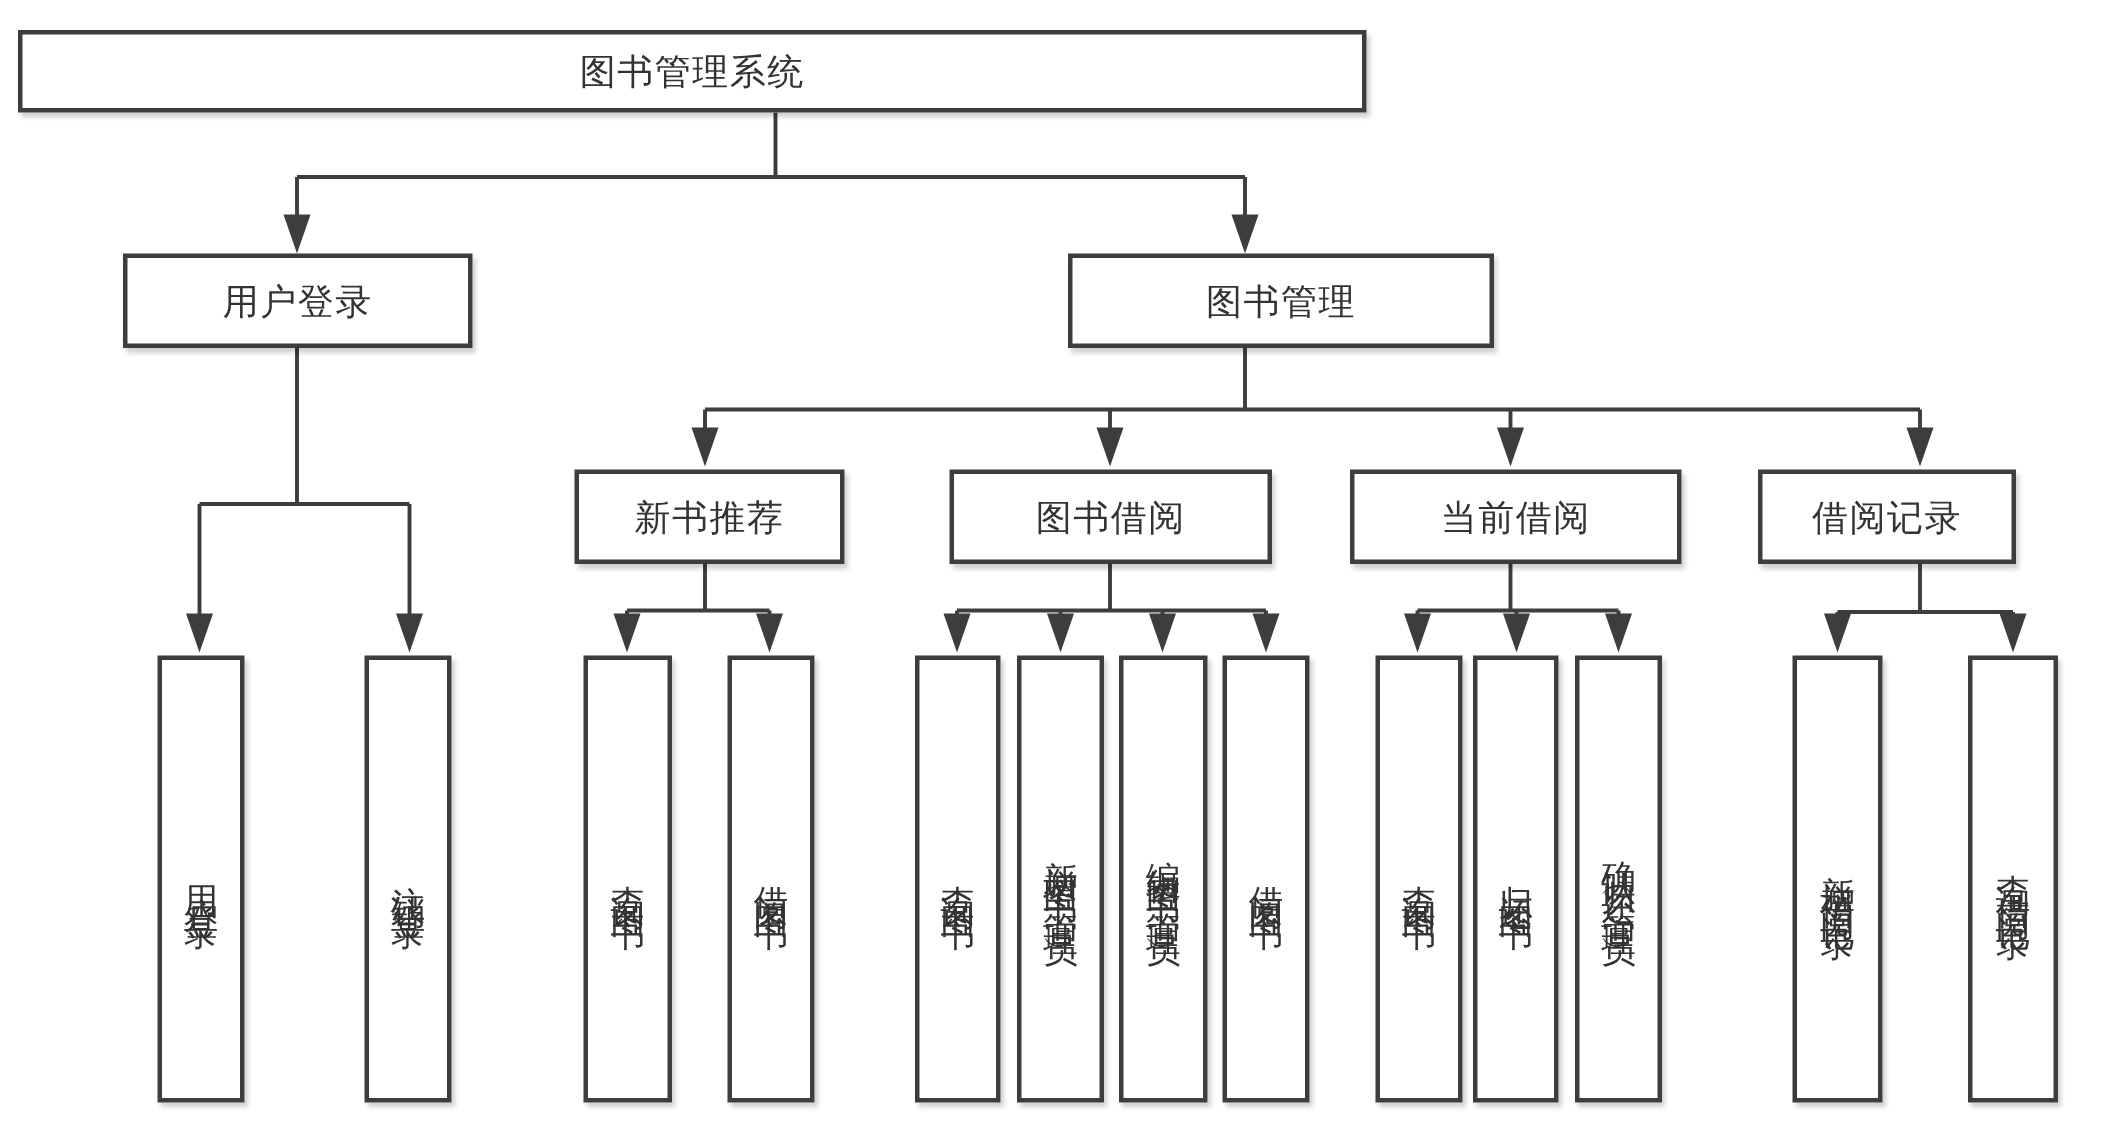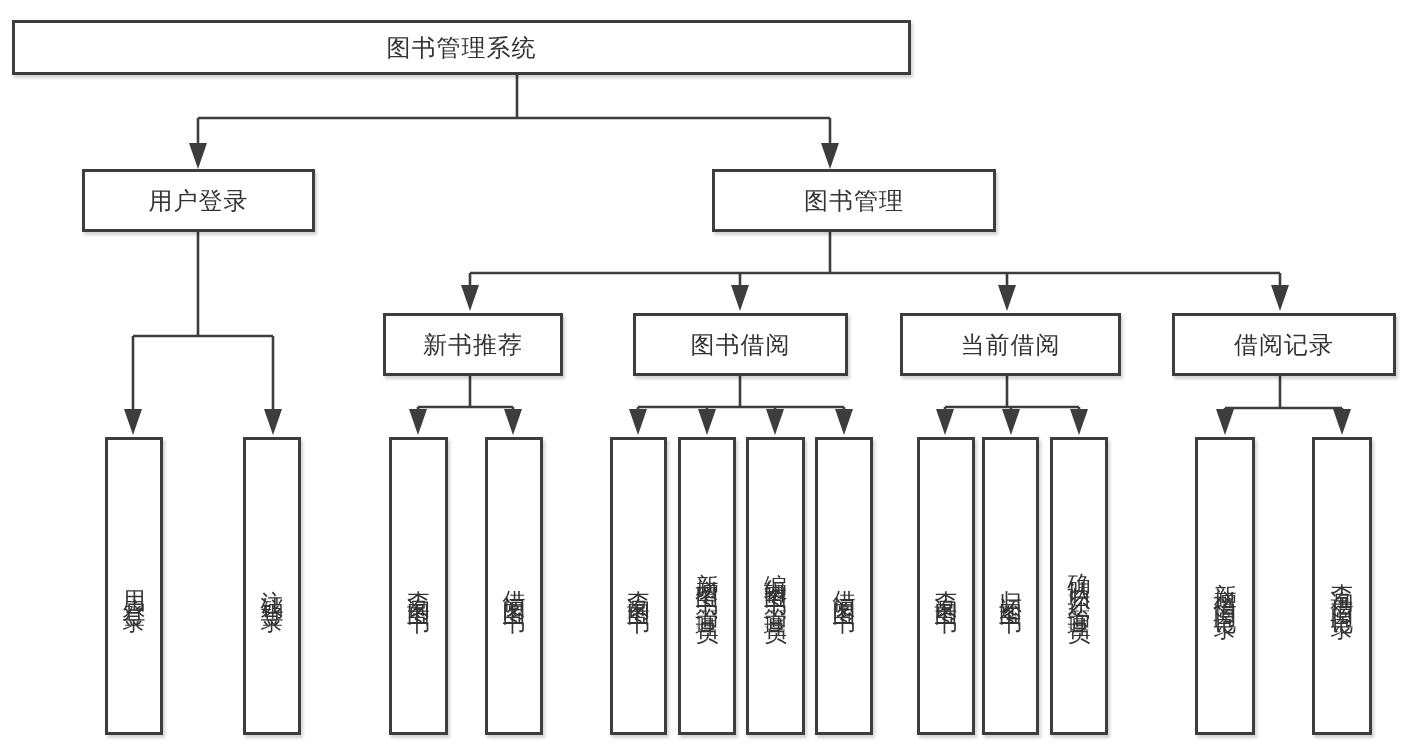--- a/index.html
+++ b/index.html
@@ -83,21 +83,21 @@
 
   <div class="box lv3" style="left:363px;width:180px;margin-left:20px;">
     <span class="lbl">新书推荐</span>
   </div>
   <div class="box lv3" style="left:633px;width:215px;">
     <span class="lbl">图书借阅</span>
   </div>
   <div class="box lv3" style="left:900px;width:221px;">
     <span class="lbl">当前借阅</span>
   </div>
-  <div class="box lv3" style="left:1172px;width:224px;">
+  <div class="box lv3" style="left:1172px;width:172px;">
     <span class="lbl">借阅记录</span>
   </div>
 
   <div class="box lv4" style="left:105px;width:58px;">
     <span class="v-lbl">用户登录</span>
   </div>
   <div class="box lv4" style="left:243px;width:58px;">
     <span class="v-lbl">注销登录</span>
   </div>
 

